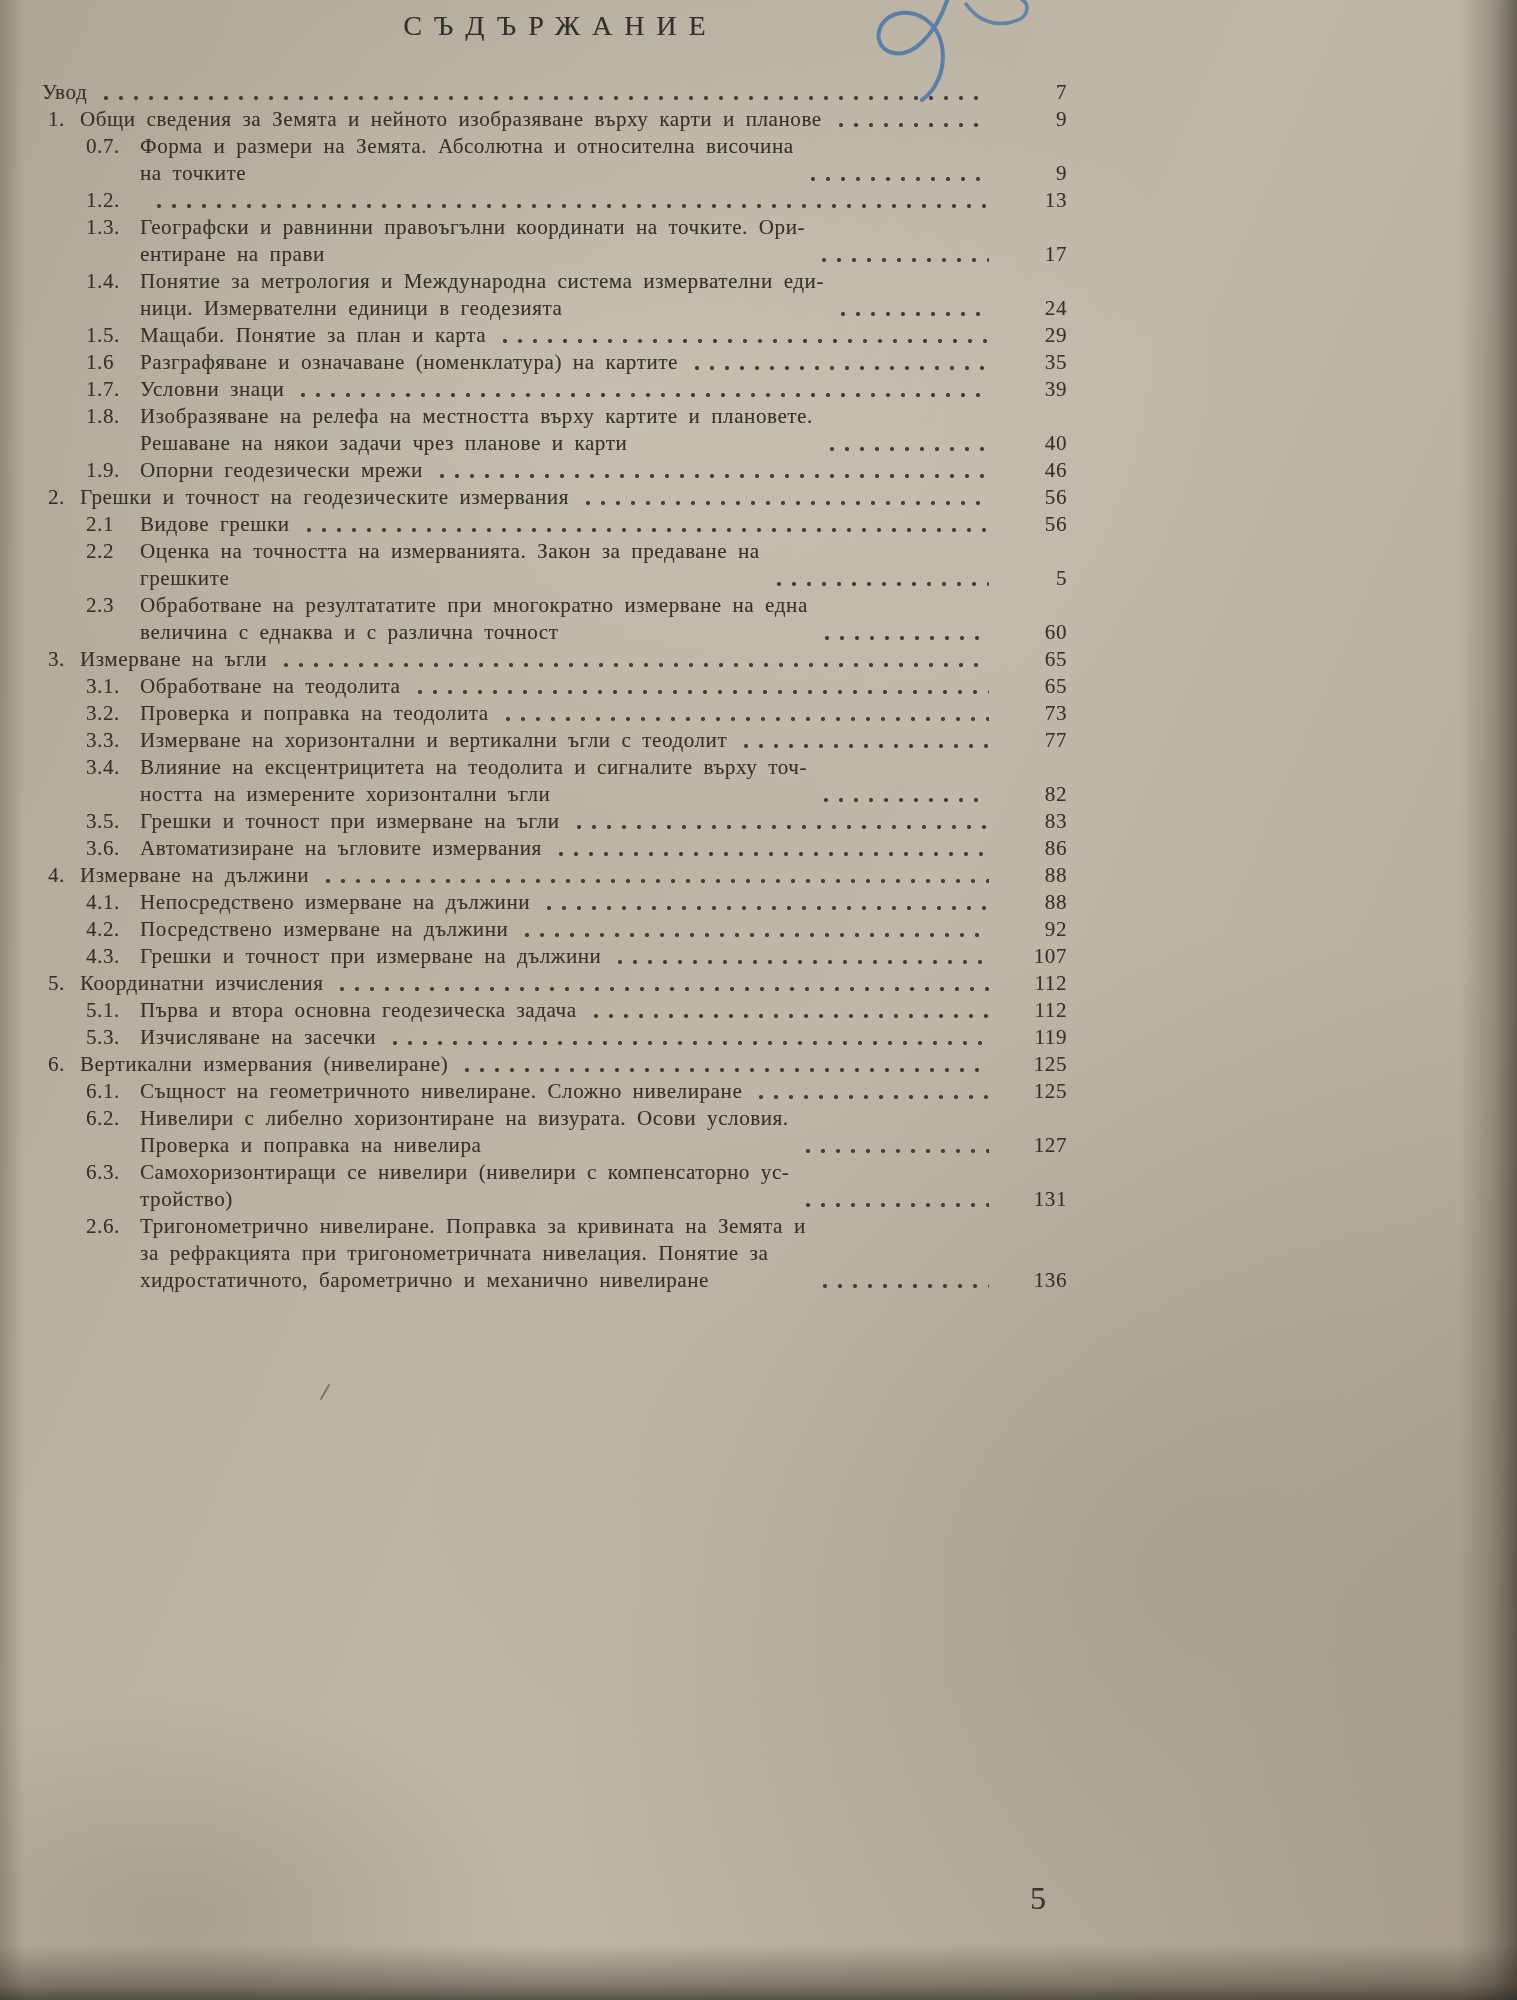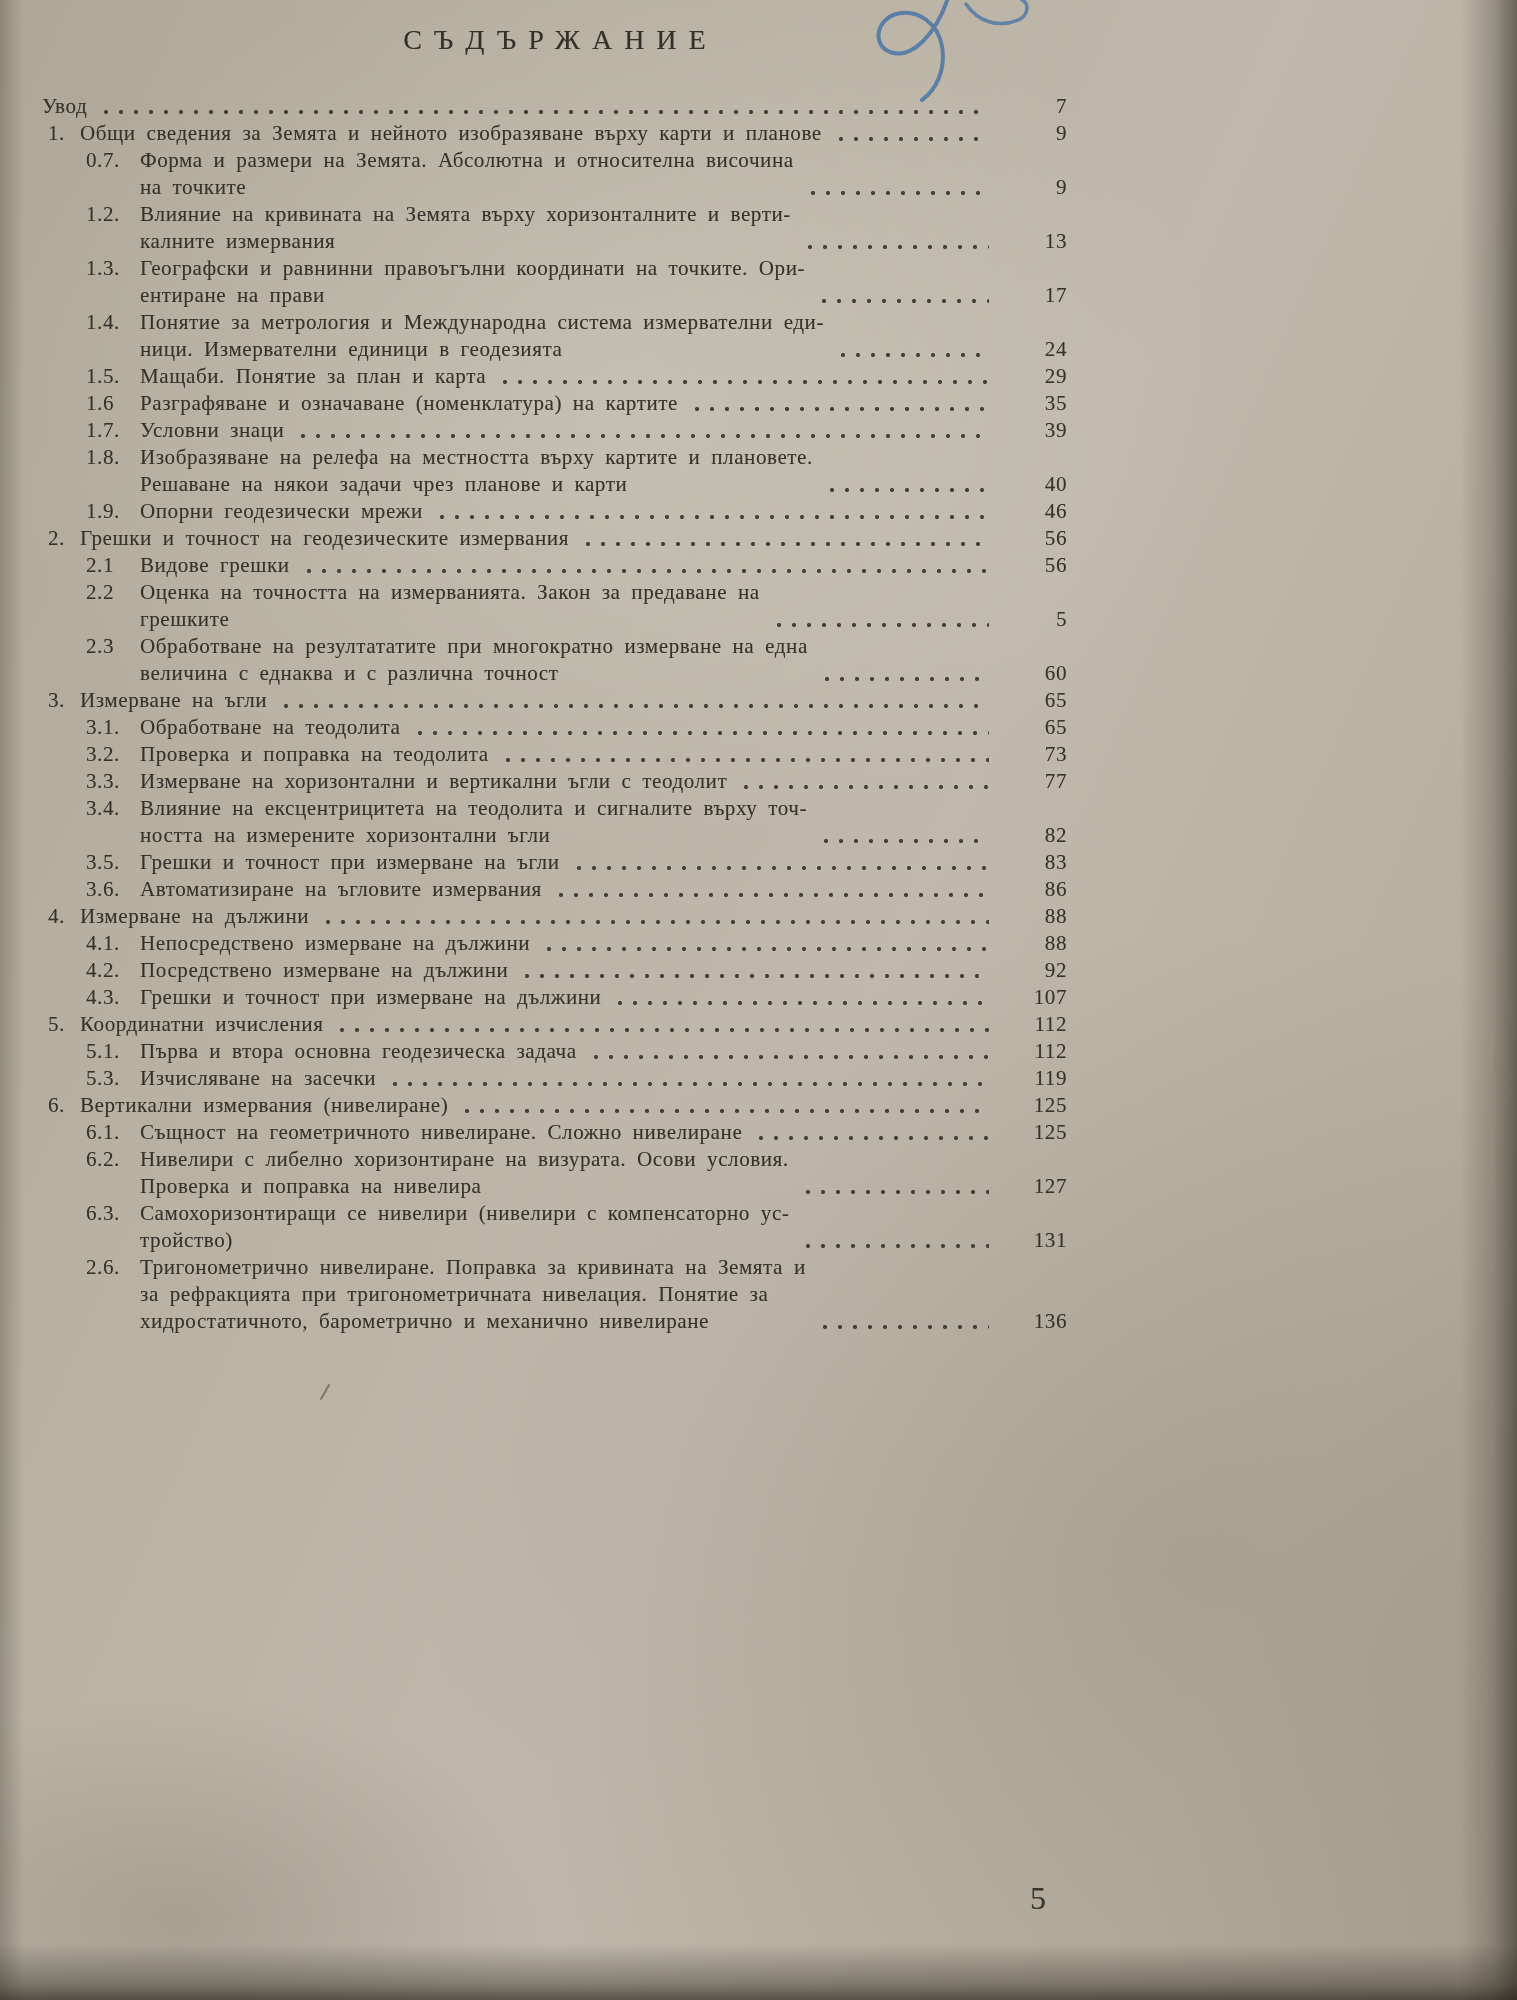--- a/index.html
+++ b/index.html
@@ -19,21 +19,21 @@
       linear-gradient(90deg, rgba(72,66,53,0.32) 0%, rgba(72,66,53,0) 1.6%, rgba(0,0,0,0) 96.2%, rgba(64,58,46,0.28) 98.4%, rgba(36,32,25,0.55) 100%),
       radial-gradient(ellipse 900px 650px at 40% 20%, rgba(255,253,244,0.16), rgba(255,253,244,0) 70%),
       radial-gradient(ellipse 1100px 900px at 78% 78%, rgba(90,83,68,0.16), rgba(90,83,68,0) 70%),
       radial-gradient(ellipse 500px 300px at 12% 96%, rgba(84,77,62,0.20), rgba(84,77,62,0) 75%),
       linear-gradient(113deg, #afa898 0%, #b9b2a3 28%, #c0b9ab 55%, #b6ae9e 82%, #a89f90 100%);
   }
 
   .content {
     position: absolute;
     left: 42px;
-    top: 24px;
+    top: 10px;
     width: 1025px;
   }
 
   .title {
     margin: 0 0 26px 0;
     font-weight: normal;
     font-size: 28px;
     letter-spacing: 12px;
     padding-left: 12px;
     text-align: center;
@@ -131,22 +131,20 @@
   </div>
         <div class="entry lvl1">
     <span class="num">0.7.</span>
     <span class="body">Форма и размери на Земята. Абсолютна и относителна височина
 на точките</span>
     <span class="lead"></span>
     <span class="pg">9</span>
   </div>
         <div class="entry lvl1">
     <span class="num">1.2.</span>
-    <span class="body">Влияние на кривината на Земята върху хоризонталните и верти-
-калните измервания</span>
     <span class="lead"></span>
     <span class="pg">13</span>
   </div>
         <div class="entry lvl1">
     <span class="num">1.3.</span>
     <span class="body">Географски и равнинни правоъгълни координати на точките. Ори-
 ентиране на прави</span>
     <span class="lead"></span>
     <span class="pg">17</span>
   </div>

